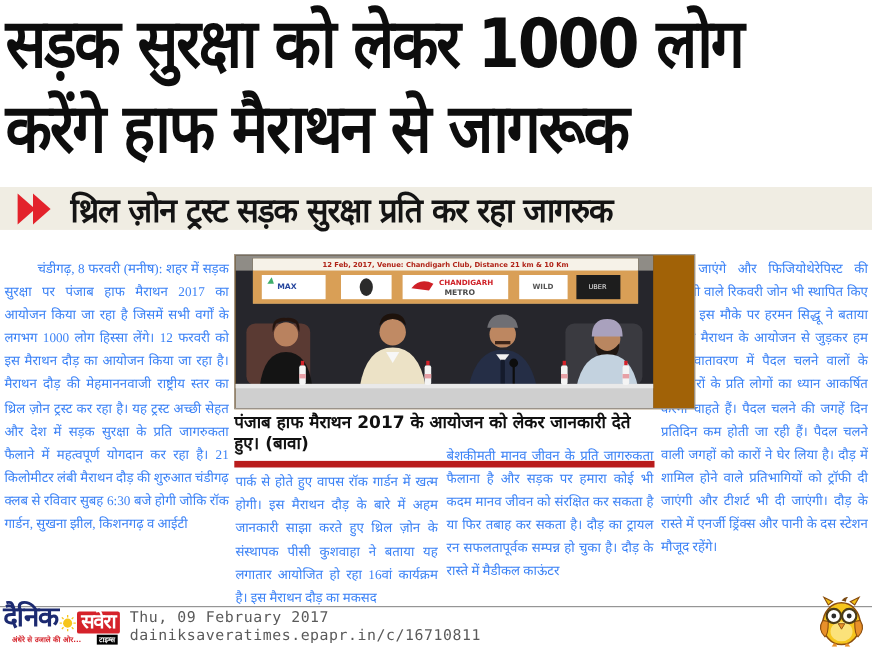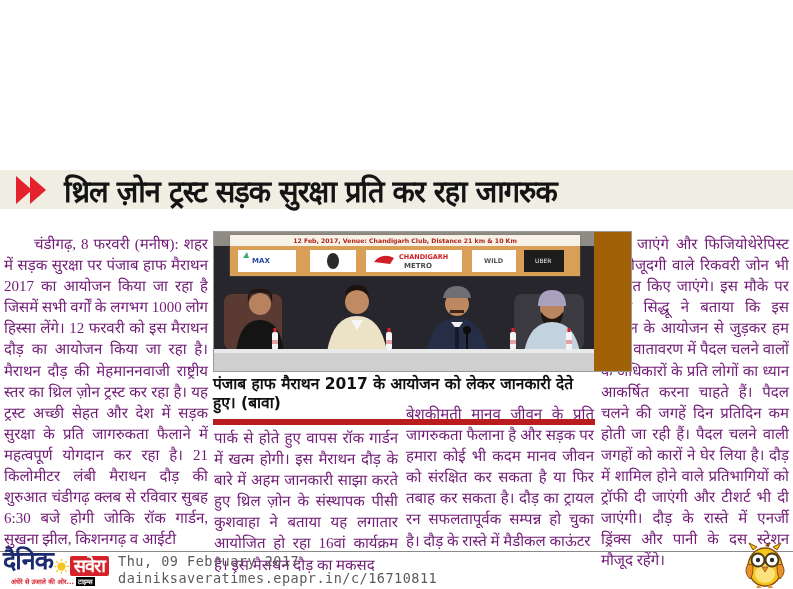--- a/index.html
+++ b/index.html
@@ -25,22 +25,22 @@
     padding-left:14px;
   }
   .substrip .arrows { width:40px; height:32px; flex:0 0 auto; }
   .substrip .subtext {
     font-family:"DejaVu Sans","Liberation Sans",sans-serif;
     font-weight:700; font-size:29px; color:#141414; letter-spacing:-1px;
     transform:scaleY(1.05); transform-origin:left center;
   }
   
   .bodycol {
-    position:absolute; font-size:15px; line-height:21.1px;
-    text-align:justify; color:#701a75;
+    position:absolute; font-size:12px; line-height:21.1px;
+    text-align:justify; color:#3b82f6;
   }
   #col1 { left:4px;  top:234px; width:204px; height:314px; text-indent:30px; }
   #col2 { left:214px; top:428px; width:184px; height:144px; }
   #col3 { left:406px; top:404px; width:188px; height:144px; }
   #col4 { left:601px; top:234px; width:188px; height:314px; }
   
   .photo-wrap {
     position:absolute; left:213px; top:231px; width:419px; height:141px;
     border:1px solid #9a9a9a; background:#a16207;
   }
@@ -60,36 +60,40 @@
     position:absolute; left:3px; top:555px; width:112px; height:32px;
     font-family:"DejaVu Sans","Liberation Sans",sans-serif;
   }
   .brand-row { display:flex; align-items:flex-end; height:21px; }
   .brand-w1 { font-weight:700; font-size:25px; color:#1c2a70; letter-spacing:-1px; }
   .brand-sun { width:15px; height:15px; margin:0 1px 2px 1px; }
   .brand-w2 {
     font-weight:700; font-size:18px; color:#fff; background:#d5222a;
     padding:0 4px 1px 4px; border-radius:2px; letter-spacing:-1px; line-height:19px;
   }
-  .brand-sub { display:flex; align-items:flex-end; gap:2px; margin-top:1px; padding-left:8px; }
+  .brand-sub { display:flex; align-items:flex-end; gap:14px; margin-top:1px; padding-left:8px; }
   .brand-tagline { font-size:6.5px; color:#d5222a; font-weight:700; }
   .brand-times { font-size:6.5px; color:#fff; background:#000000; padding:0 2px; font-weight:700; }
   .stamp {
     position:absolute; left:118px; top:553px;
     font-family:"DejaVu Sans Mono","Liberation Mono",monospace;
     font-size:13.5px; line-height:17px; color:#5a5a5a; letter-spacing:0.5px;
   }
   .stamp .url { text-decoration:none; color:#5a5a5a; display:block; }
   .owl { position:absolute; right:4px; top:540px; width:48px; height:48px; }
 </style>
 </head>
 <body>
 
 <div id="page">
 
+  <div class="headline">
+    <span class="hl">सड़क सुरक्षा को लेकर 1000 लोग</span>
+    <span class="hl">करेंगे हाफ मैराथन से जागरूक</span>
+  </div>
 
   <div class="substrip">
     <svg class="arrows" viewBox="0 0 40 32">
       <polygon points="2,2 18,16 2,30" fill="#e3222b"></polygon>
       <polygon points="16,2 32,16 16,30" fill="#e3222b"></polygon>
     </svg>
     <span class="subtext">थ्रिल ज़ोन ट्रस्ट सड़क सुरक्षा प्रति कर रहा जागरुक</span>
   </div>
 
   <div class="bodycol" id="col1">चंडीगढ़, 8 फरवरी (मनीष): शहर में सड़क सुरक्षा पर पंजाब हाफ मैराथन 2017 का आयोजन किया जा रहा है जिसमें सभी वर्गों के लगभग 1000 लोग हिस्सा लेंगे। 12 फरवरी को इस मैराथन दौड़ का आयोजन किया जा रहा है। मैराथन दौड़ की मेहमाननवाजी राष्ट्रीय स्तर का थ्रिल ज़ोन ट्रस्ट कर रहा है। यह ट्रस्ट अच्छी सेहत और देश में सड़क सुरक्षा के प्रति जागरुकता फैलाने में महत्वपूर्ण योगदान कर रहा है। 21 किलोमीटर लंबी मैराथन दौड़ की शुरुआत चंडीगढ़ क्लब से रविवार सुबह 6:30 बजे होगी जोकि रॉक गार्डन, सुखना झील, किशनगढ़ व आईटी</div>

